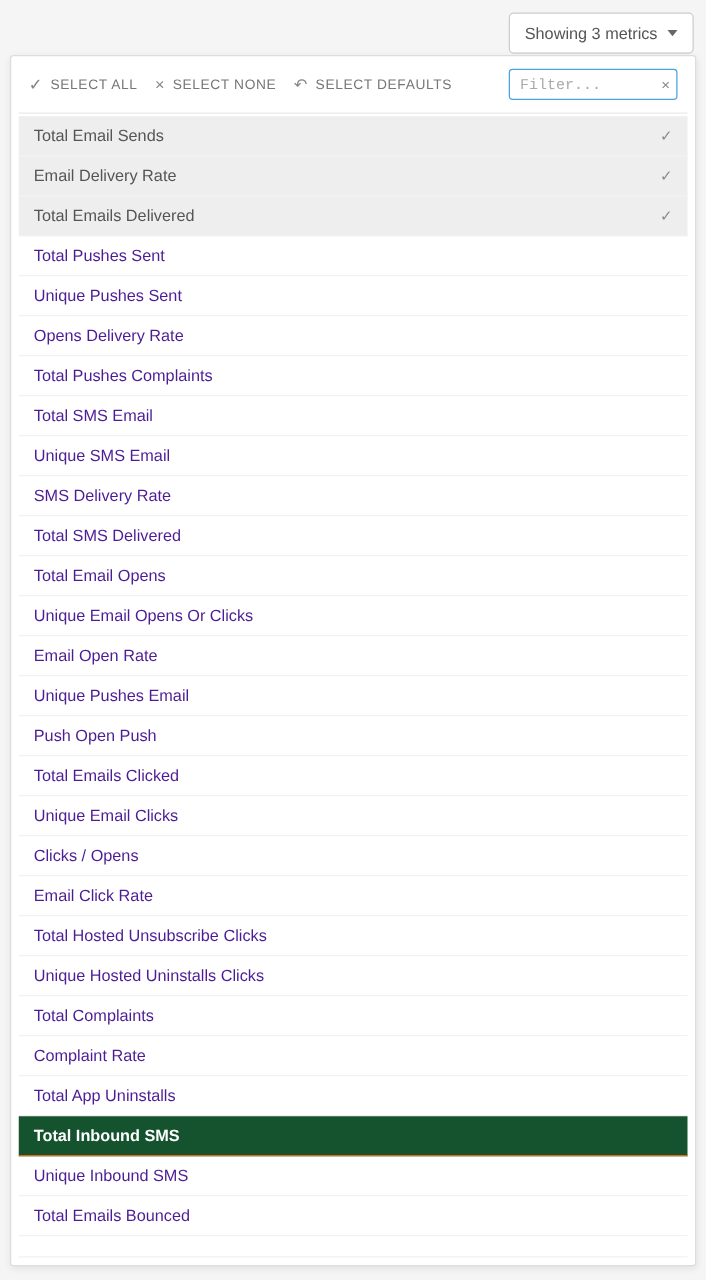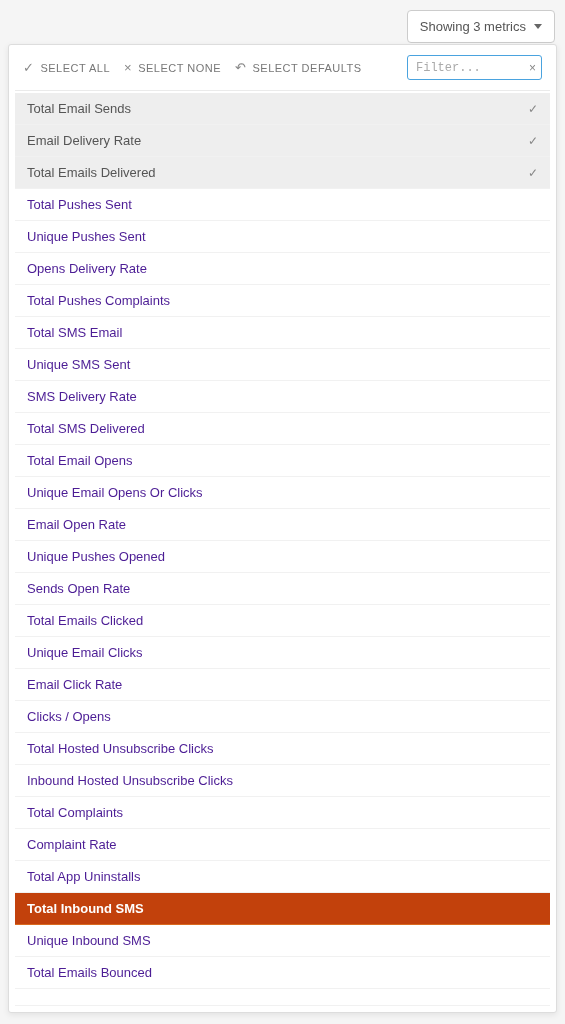--- a/index.html
+++ b/index.html
@@ -115,21 +115,21 @@
       color: #4c1d95;
       cursor: pointer;
       border-bottom: 1px solid #f1f1f1;
     }
     .list-item.selected {
       background: #eeeeee;
       color: #555;
       text-align: center;
     }
     .list-item.highlighted {
-      background: #c2410c;
+      background: #14532d;
       color: #fff;
       font-weight: 600;
       border-bottom-color: #d9691e;
     }
     .list-item .check {
       font-size: 12px;
       color: #888;
     }
   </style>
 </head>
@@ -184,60 +184,60 @@
       <div class="list-item">
         <span>Opens Delivery Rate</span>
       </div>
       <div class="list-item">
         <span>Total Pushes Complaints</span>
       </div>
       <div class="list-item">
         <span>Total SMS Email</span>
       </div>
       <div class="list-item">
-        <span>Unique SMS Sent</span>
+        <span>Unique SMS Email</span>
       </div>
       <div class="list-item">
         <span>SMS Delivery Rate</span>
       </div>
       <div class="list-item">
         <span>Total SMS Delivered</span>
       </div>
       <div class="list-item">
         <span>Total Email Opens</span>
       </div>
       <div class="list-item">
         <span>Unique Email Opens Or Clicks</span>
       </div>
       <div class="list-item">
         <span>Email Open Rate</span>
       </div>
       <div class="list-item">
-        <span>Unique Pushes Opened</span>
-      </div>
-      <div class="list-item">
-        <span>Sends Open Rate</span>
+        <span>Unique Pushes Email</span>
+      </div>
+      <div class="list-item">
+        <span>Push Open Push</span>
       </div>
       <div class="list-item">
         <span>Total Emails Clicked</span>
       </div>
       <div class="list-item">
         <span>Unique Email Clicks</span>
       </div>
       <div class="list-item">
+        <span>Clicks / Opens</span>
+      </div>
+      <div class="list-item">
         <span>Email Click Rate</span>
       </div>
       <div class="list-item">
-        <span>Clicks / Opens</span>
-      </div>
-      <div class="list-item">
         <span>Total Hosted Unsubscribe Clicks</span>
       </div>
       <div class="list-item">
-        <span>Inbound Hosted Unsubscribe Clicks</span>
+        <span>Unique Hosted Uninstalls Clicks</span>
       </div>
       <div class="list-item">
         <span>Total Complaints</span>
       </div>
       <div class="list-item">
         <span>Complaint Rate</span>
       </div>
       <div class="list-item">
         <span>Total App Uninstalls</span>
       </div>

